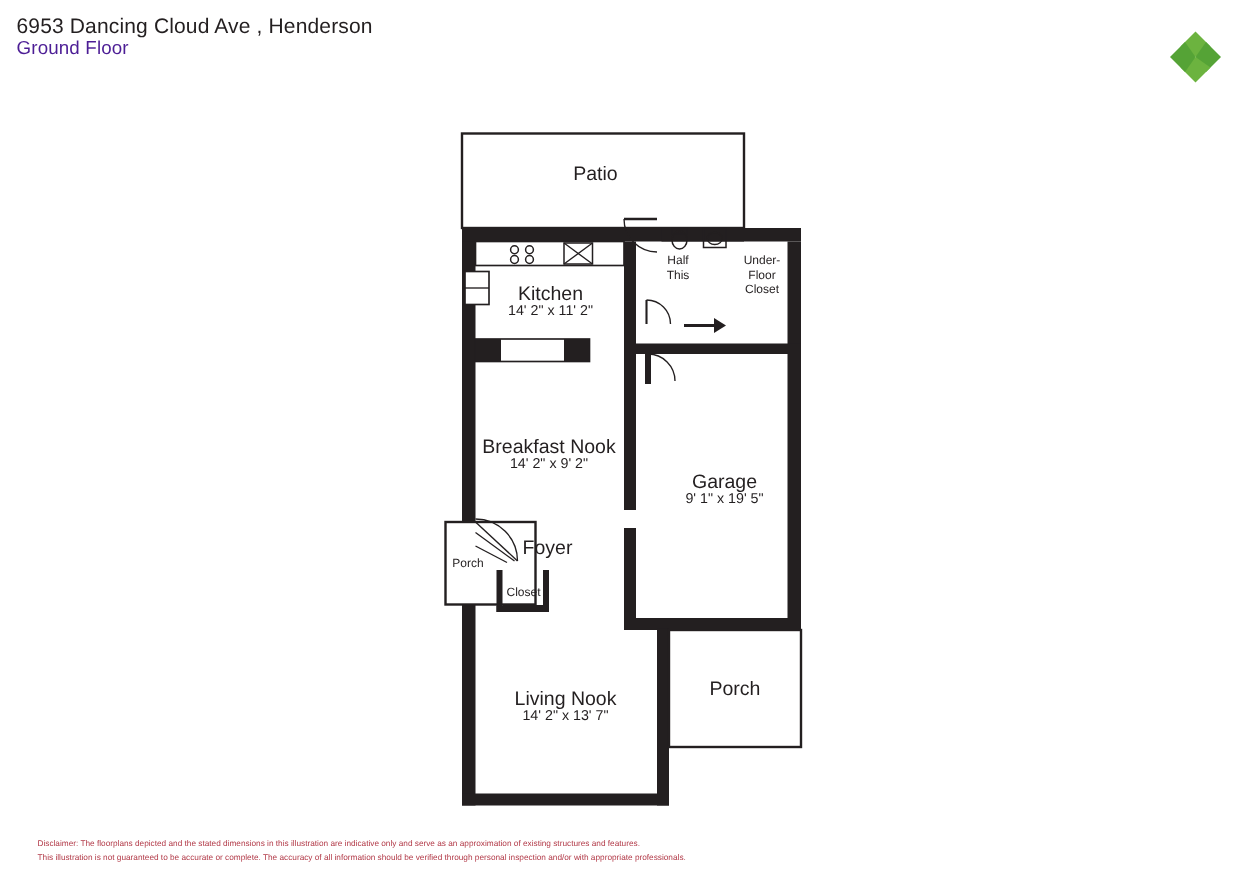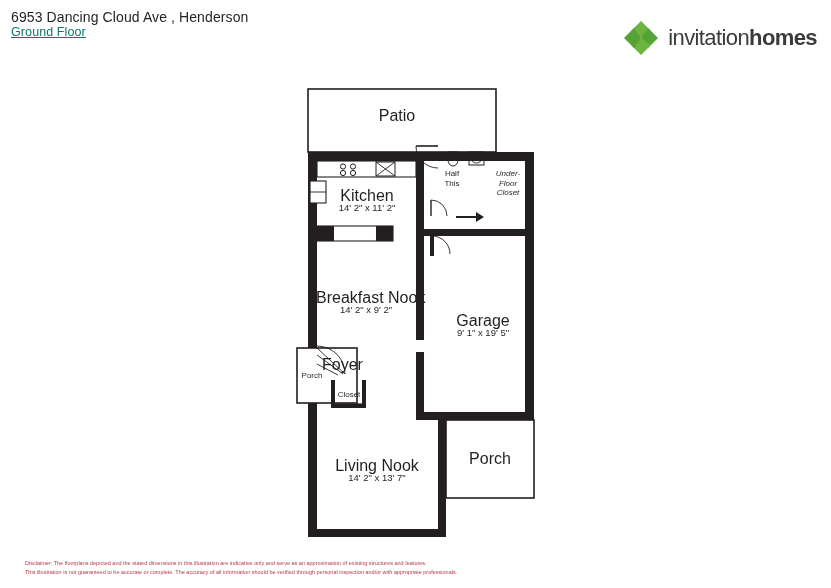--- a/index.html
+++ b/index.html
@@ -25,23 +25,22 @@
     line-height: 15px;
     color: #231f20;
     letter-spacing: 0.1px;
   }
   #header-floor {
     position: absolute;
     left: 11px;
     top: 25px;
     font-size: 12.5px;
     line-height: 15px;
-    color: #0f766e;
+    color: #4c1d95;
     letter-spacing: 0.1px;
-    text-decoration: underline;
   }
 
   
   #logo {
     position: absolute;
     right: 14px;
     top: 18px;
     display: flex;
     align-items: center;
     gap: 7px;
@@ -70,21 +69,21 @@
 
   
   .room-label {
     position: absolute;
     text-align: center;
     font-size: 10px;
     line-height: 11.5px;
     color: #231f20;
     white-space: nowrap;
   }
-  .room-label .rname { display: block; font-size: 16px; }
+  .room-label .rname { display: block; font-size: 13px; }
   .room-label .rdim { display: block; font-size: 9.5px; }
   .room-label.small { font-size: 8px; line-height: 9.5px; }
   .room-label.small .rname { font-size: 8px; }
 
   
   #disclaimer {
     position: absolute;
     left: 25px;
     top: 559px;
     width: 600px;
@@ -104,21 +103,20 @@
   <div id="logo-mark">
     <svg width="40" height="40" viewBox="0 0 40 40" xmlns="http://www.w3.org/2000/svg">
       <g>
         <path d="M20 3 L30 13 L20 20 L10 13 Z" fill="#6cb33f"></path>
         <path d="M37 20 L27 30 L20 20 L27 10 Z" fill="#55a336"></path>
         <path d="M20 37 L10 27 L20 20 L30 27 Z" fill="#6cb33f"></path>
         <path d="M3 20 L13 10 L20 20 L13 30 Z" fill="#55a336"></path>
       </g>
     </svg>
   </div>
-  <div id="logo-text"><span>invitation</span><span class="bold">homes</span></div>
 </div>
 
 <svg id="floorplan" viewBox="0 0 831 588" xmlns="http://www.w3.org/2000/svg">
 
   <g>
     <rect x="308" y="89" width="188" height="63" fill="#ffffff" stroke="#231f20" stroke-width="1.6"></rect>
   </g>
 
   <g>
 
@@ -225,37 +223,37 @@
 <div class="room-label" style="left:324px; top:190px; width:86px;">
   <span class="rname">Kitchen</span>
   <span class="rdim">14' 2" x 11' 2"</span>
 </div>
 
 <div class="room-label small" style="left:428px; top:169px; width:48px;">
   <span class="rname">Half</span>
   <span class="rname">This</span>
 </div>
 
-<div class="room-label small" style="left:486px; top:169px; width:44px;font-style:italic;">
+<div class="room-label small" style="left:486px; top:169px; width:44px;">
   <span class="rname">Under-</span>
   <span class="rname">Floor</span>
   <span class="rname">Closet</span>
 </div>
 
 <div class="room-label" style="left:316px; top:292px; width:100px;">
   <span class="rname">Breakfast Nook</span>
   <span class="rdim">14' 2" x 9' 2"</span>
 </div>
 
 <div class="room-label" style="left:429px; top:315px; width:108px;">
   <span class="rname">Garage</span>
   <span class="rdim">9' 1" x 19' 5"</span>
 </div>
 
-<div class="room-label" style="left:322px; top:359px; width:66px; text-align:left;">
+<div class="room-label" style="left:332px; top:359px; width:66px; text-align:center;">
   <span class="rname">Foyer</span>
 </div>
 
 <div class="room-label small" style="left:286px; top:371px; width:52px;">
   <span class="rname">Porch</span>
 </div>
 
 <div class="room-label small" style="left:325px; top:390px; width:48px;">
   <span class="rname">Closet</span>
 </div>

